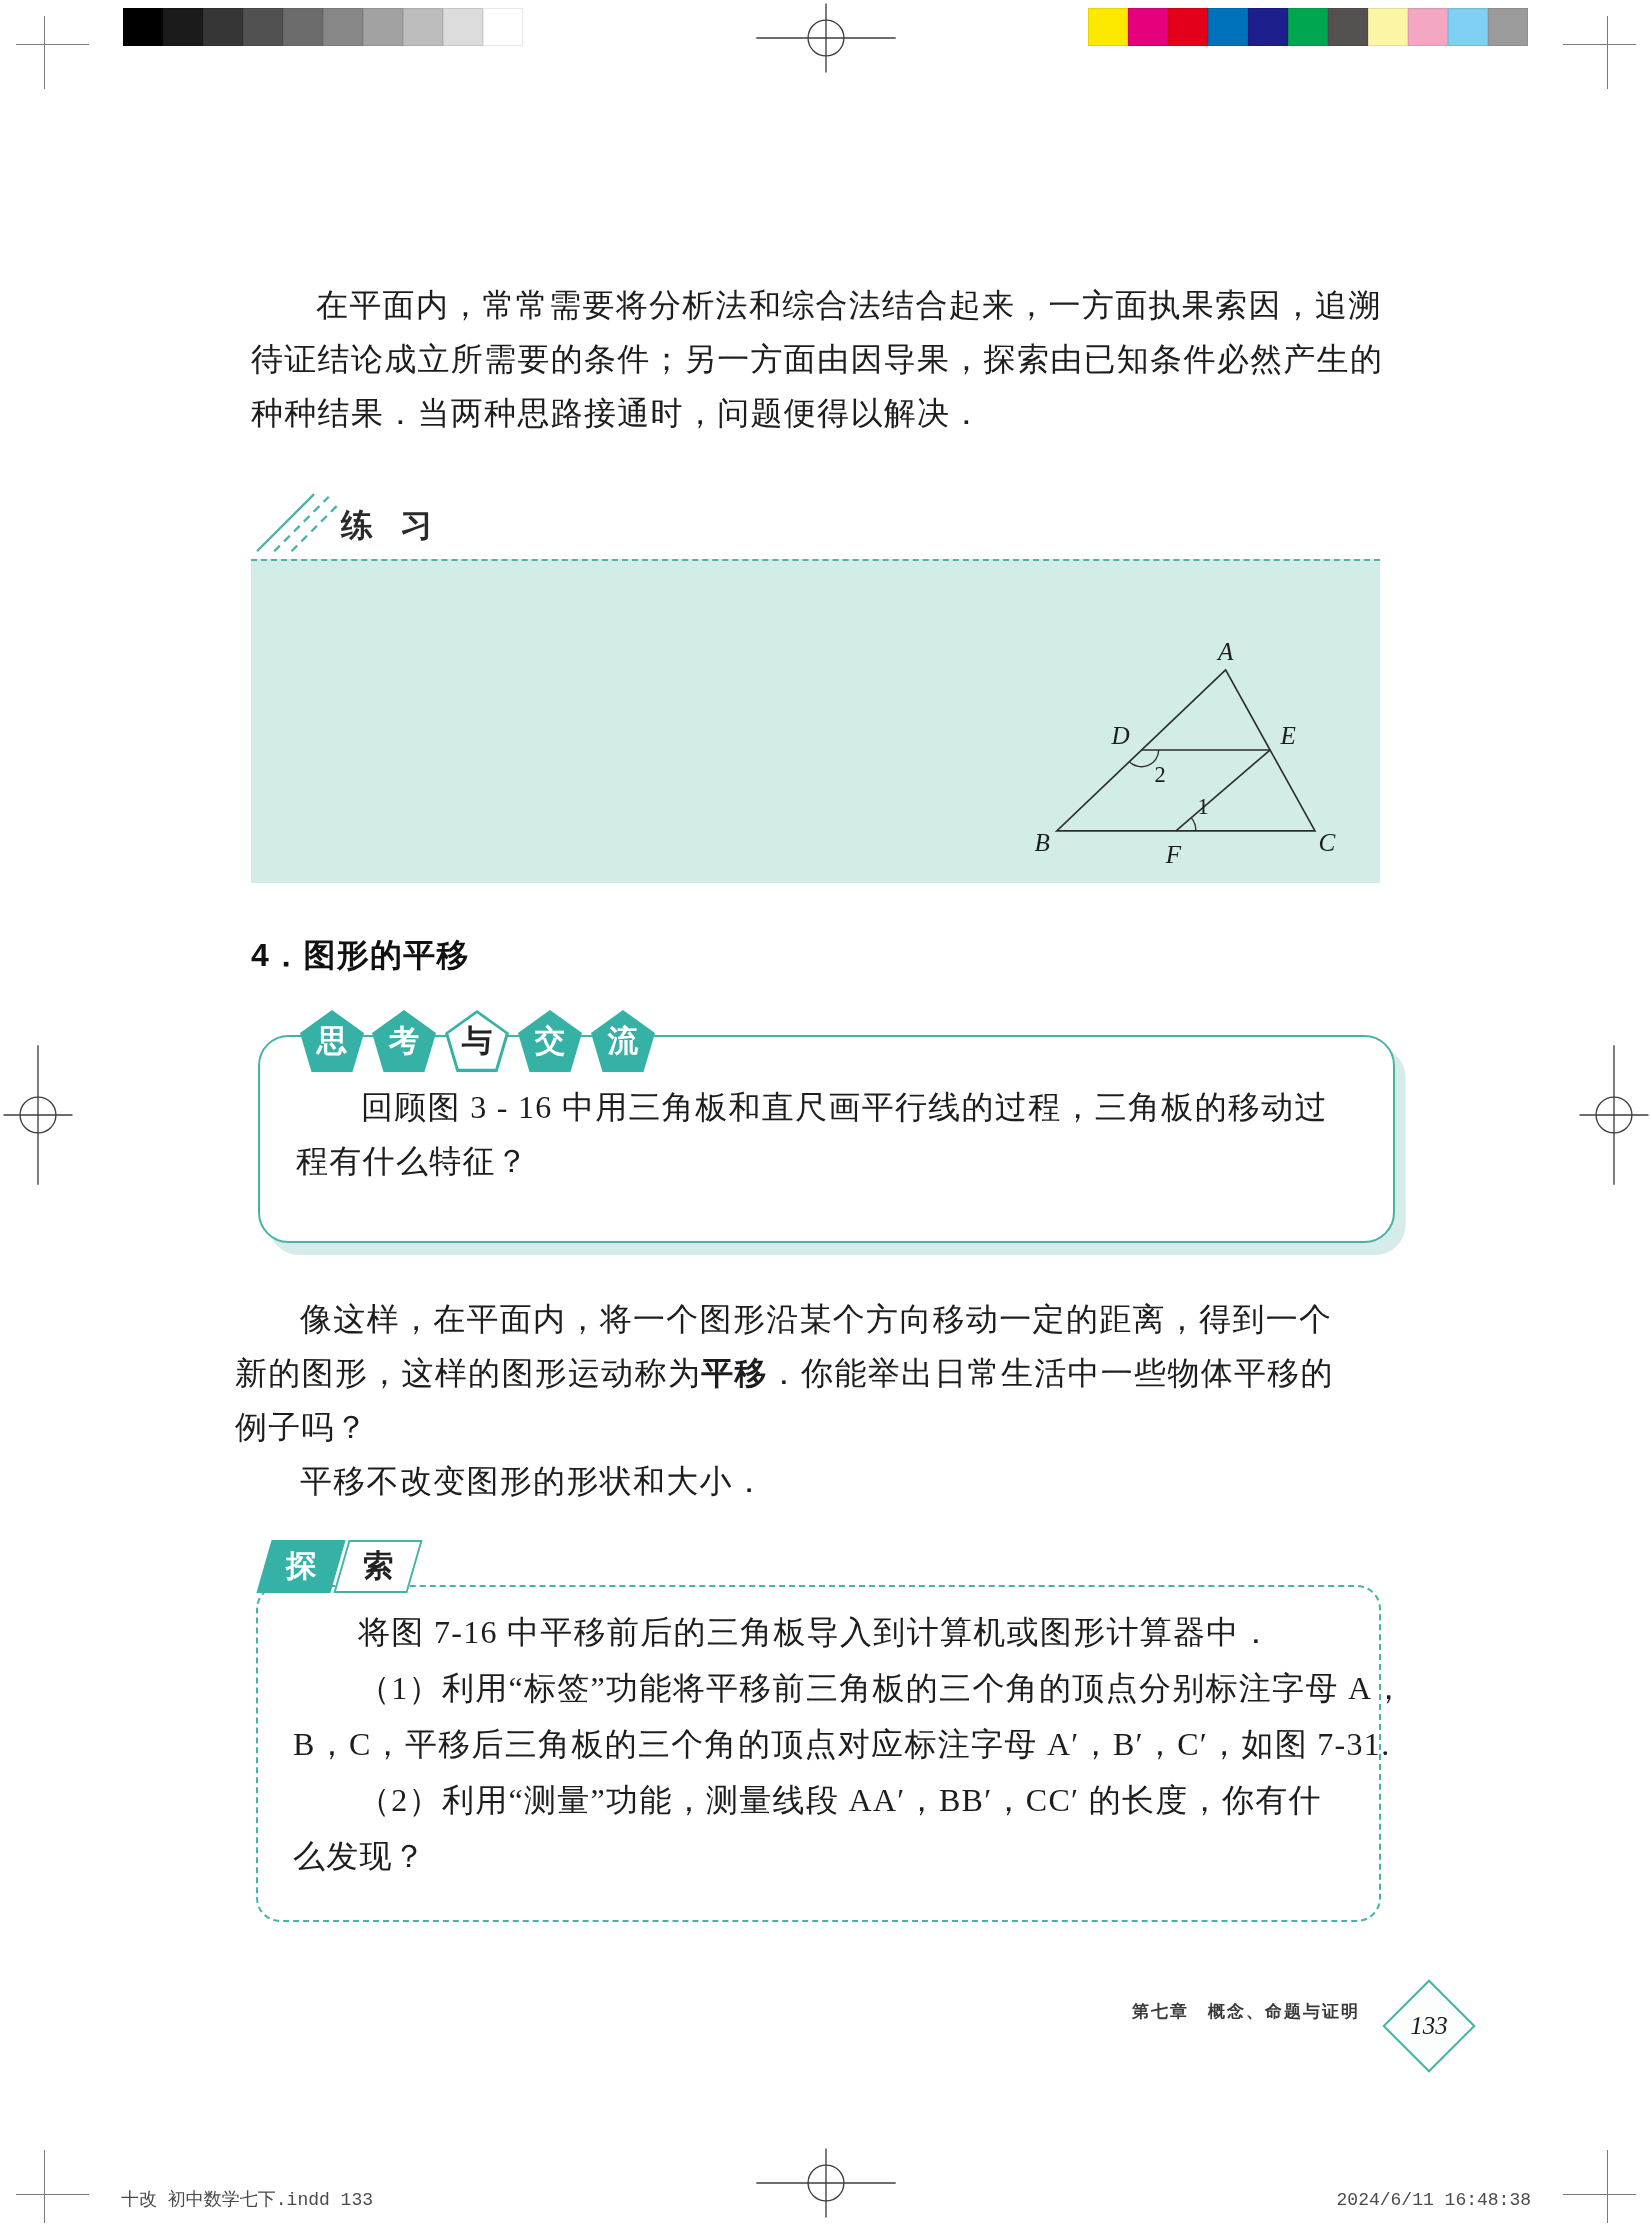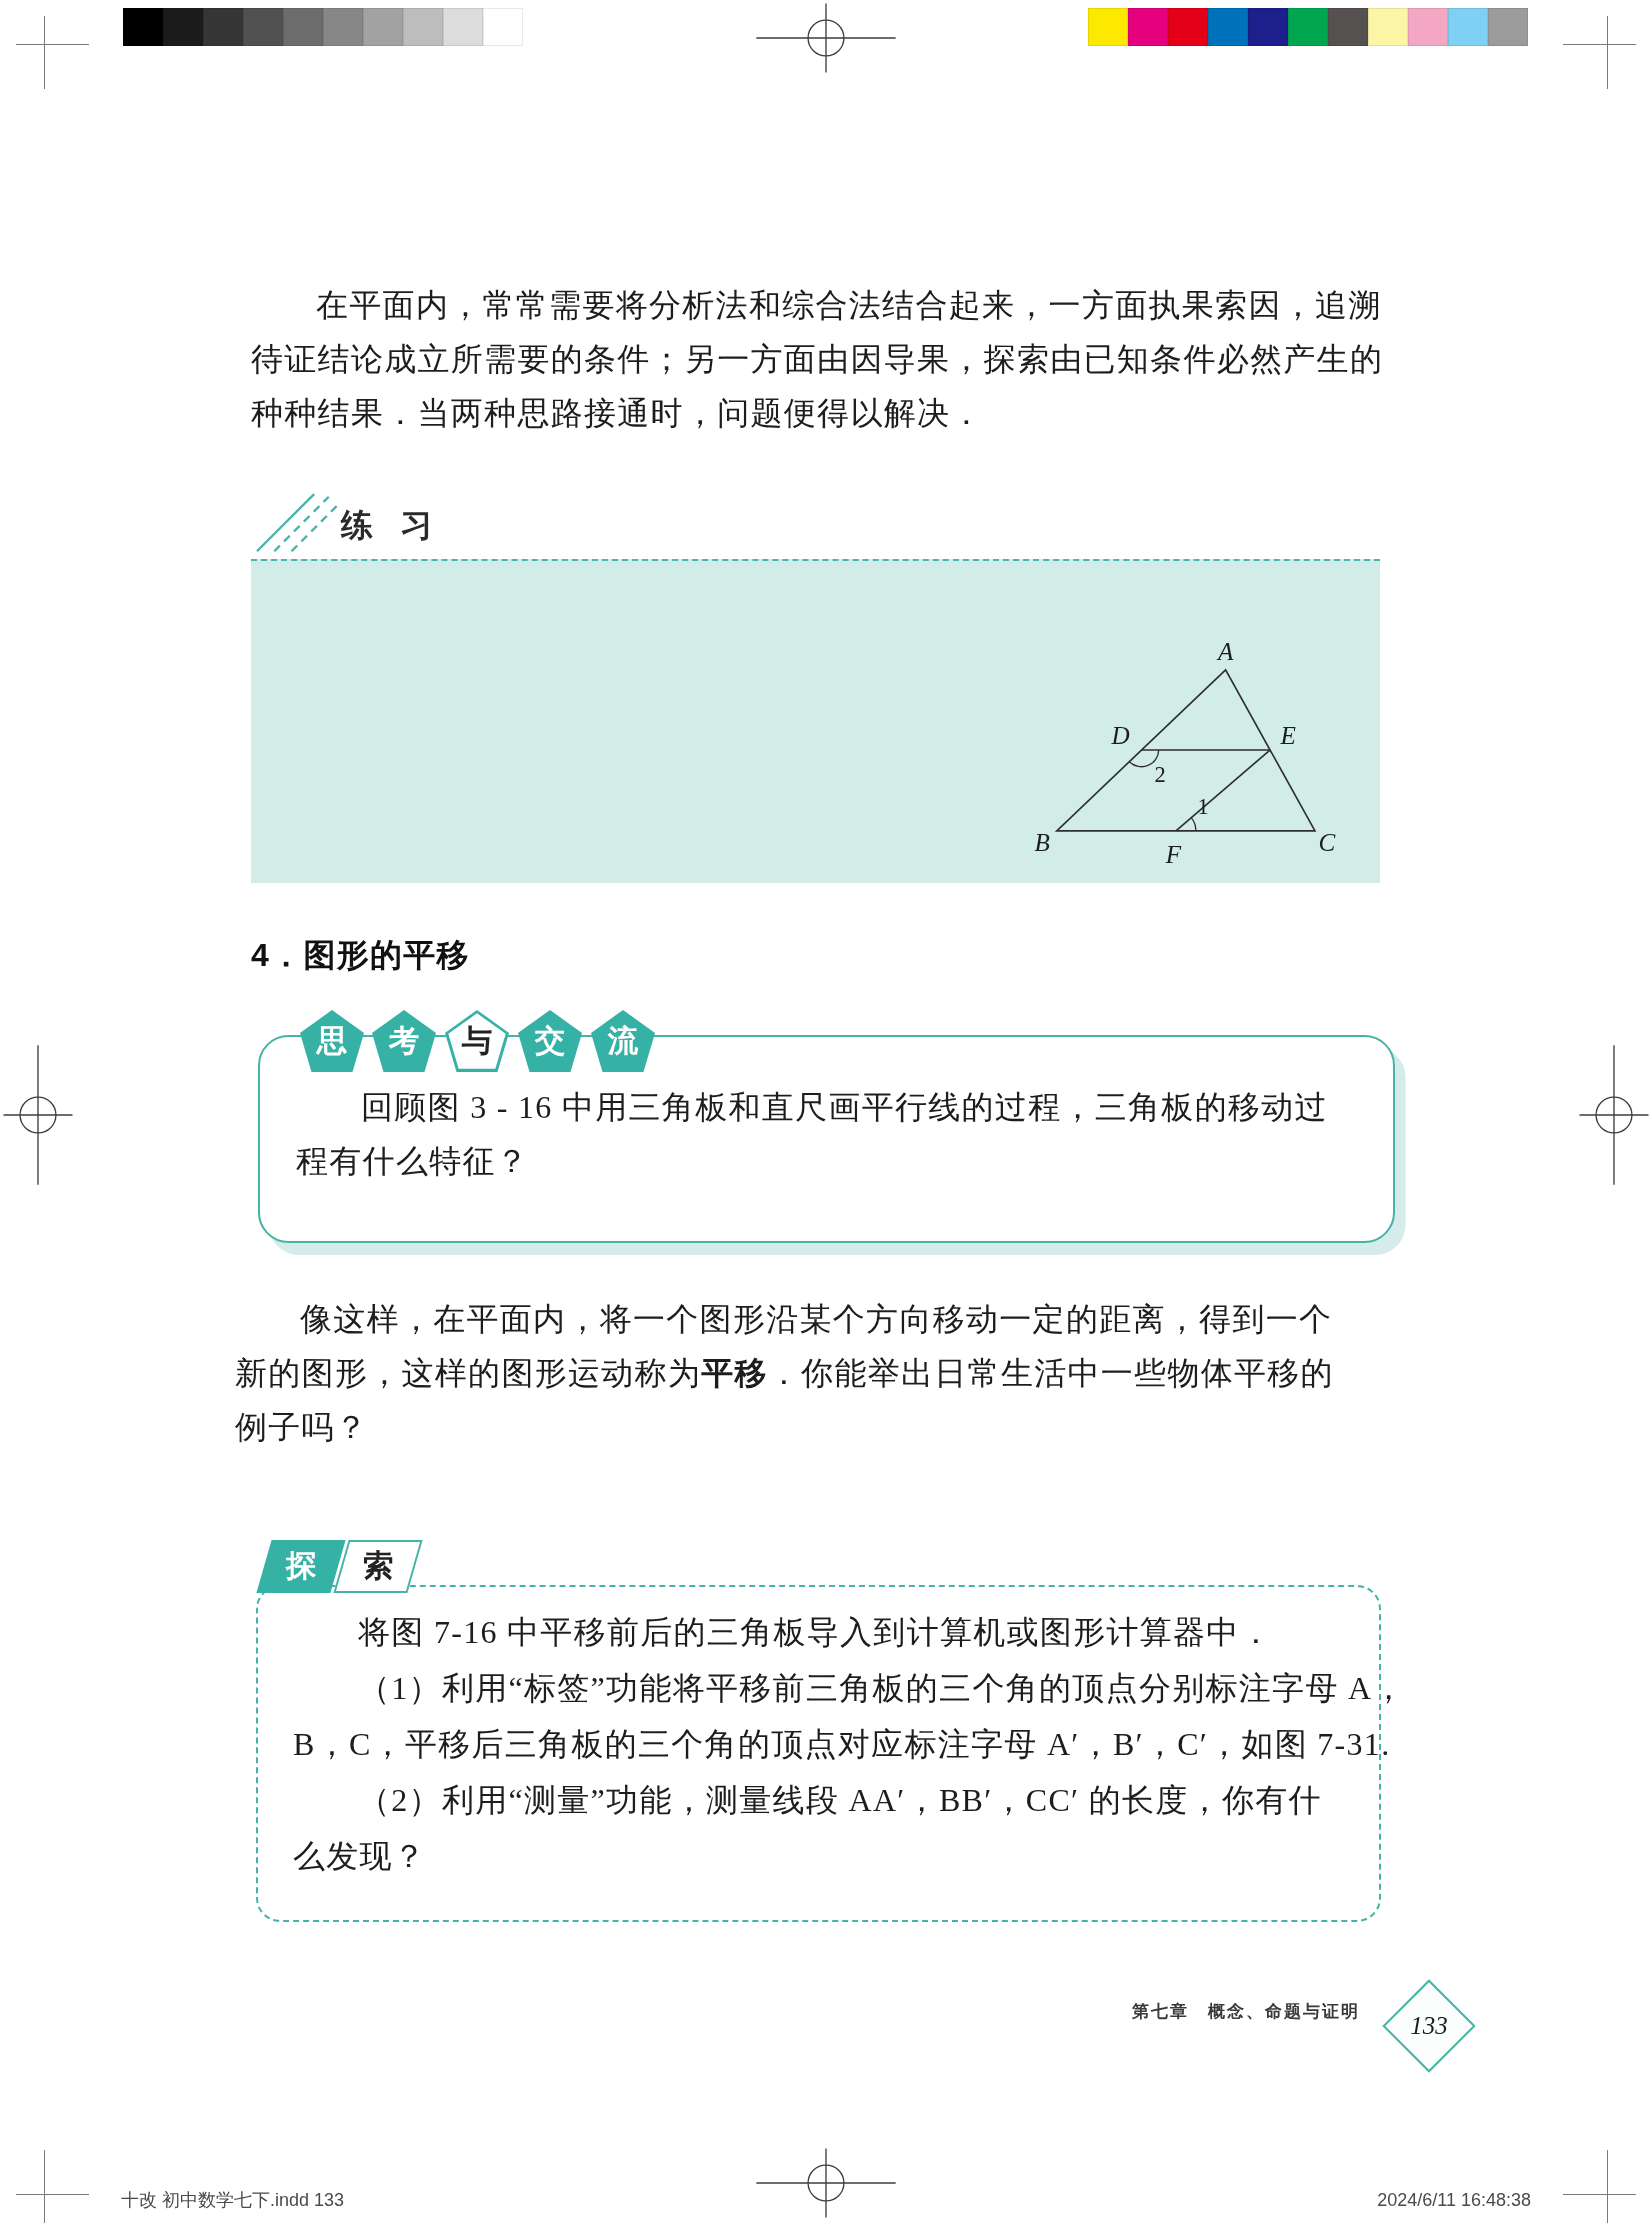--- a/index.html
+++ b/index.html
@@ -94,21 +94,21 @@
     border:2.3px solid #45b3a7; background:#fbfefd; transform:rotate(45deg);
   }
   .diamond-num{
     position:absolute; left:1396px; top:1993px; width:66px; height:66px;
     display:flex; align-items:center; justify-content:center;
     font-style:italic; font-size:25px; color:#1d1d1f;
   }
   
   .printinfo{
     position:absolute; top:2188px; height:24px; line-height:24px;
-    font-family:Liberation Sans, sans-serif; font-size:18px; color:#4a4a4a;
+    font-family:Liberation Mono, monospace; font-size:18px; color:#4a4a4a;
   }
   .printinfo.left{ left:121px; }
   .printinfo.right{ right:121px; }
 </style>
 </head>
 <body>
 
 <div class="page">
 
   <div class="bar gray">
@@ -227,20 +227,21 @@
     </div>
   <div class="textblock" style="left:296px;top:1080px">
     <div class="line indent">回顾图 3 - 16 中用三角板和直尺画平行线的过程，三角板的移动过</div>
     <div class="line">程有什么特征？</div>
   </div>
 
   <div class="textblock" style="left:235px;top:1292px">
     <div class="line indent">像这样，在平面内，将一个图形沿某个方向移动一定的距离，得到一个</div>
     <div class="line"><span>新的图形，这样的图形运动称为</span><span class="bold">平移</span><span>．你能举出日常生活中一些物体平移的</span></div>
     <div class="line">例子吗？</div>
+    <div class="line indent">平移不改变图形的形状和大小．</div>
   </div>
 
   <div class="flag" style="left:264px">
       <span>探</span>
     </div>
   <div class="flag outline" style="left:341px">
       <span>索</span>
     </div>
   <div class="explore-box"></div>
   <div class="textblock explore-text" style="left:293px;top:1604px">

